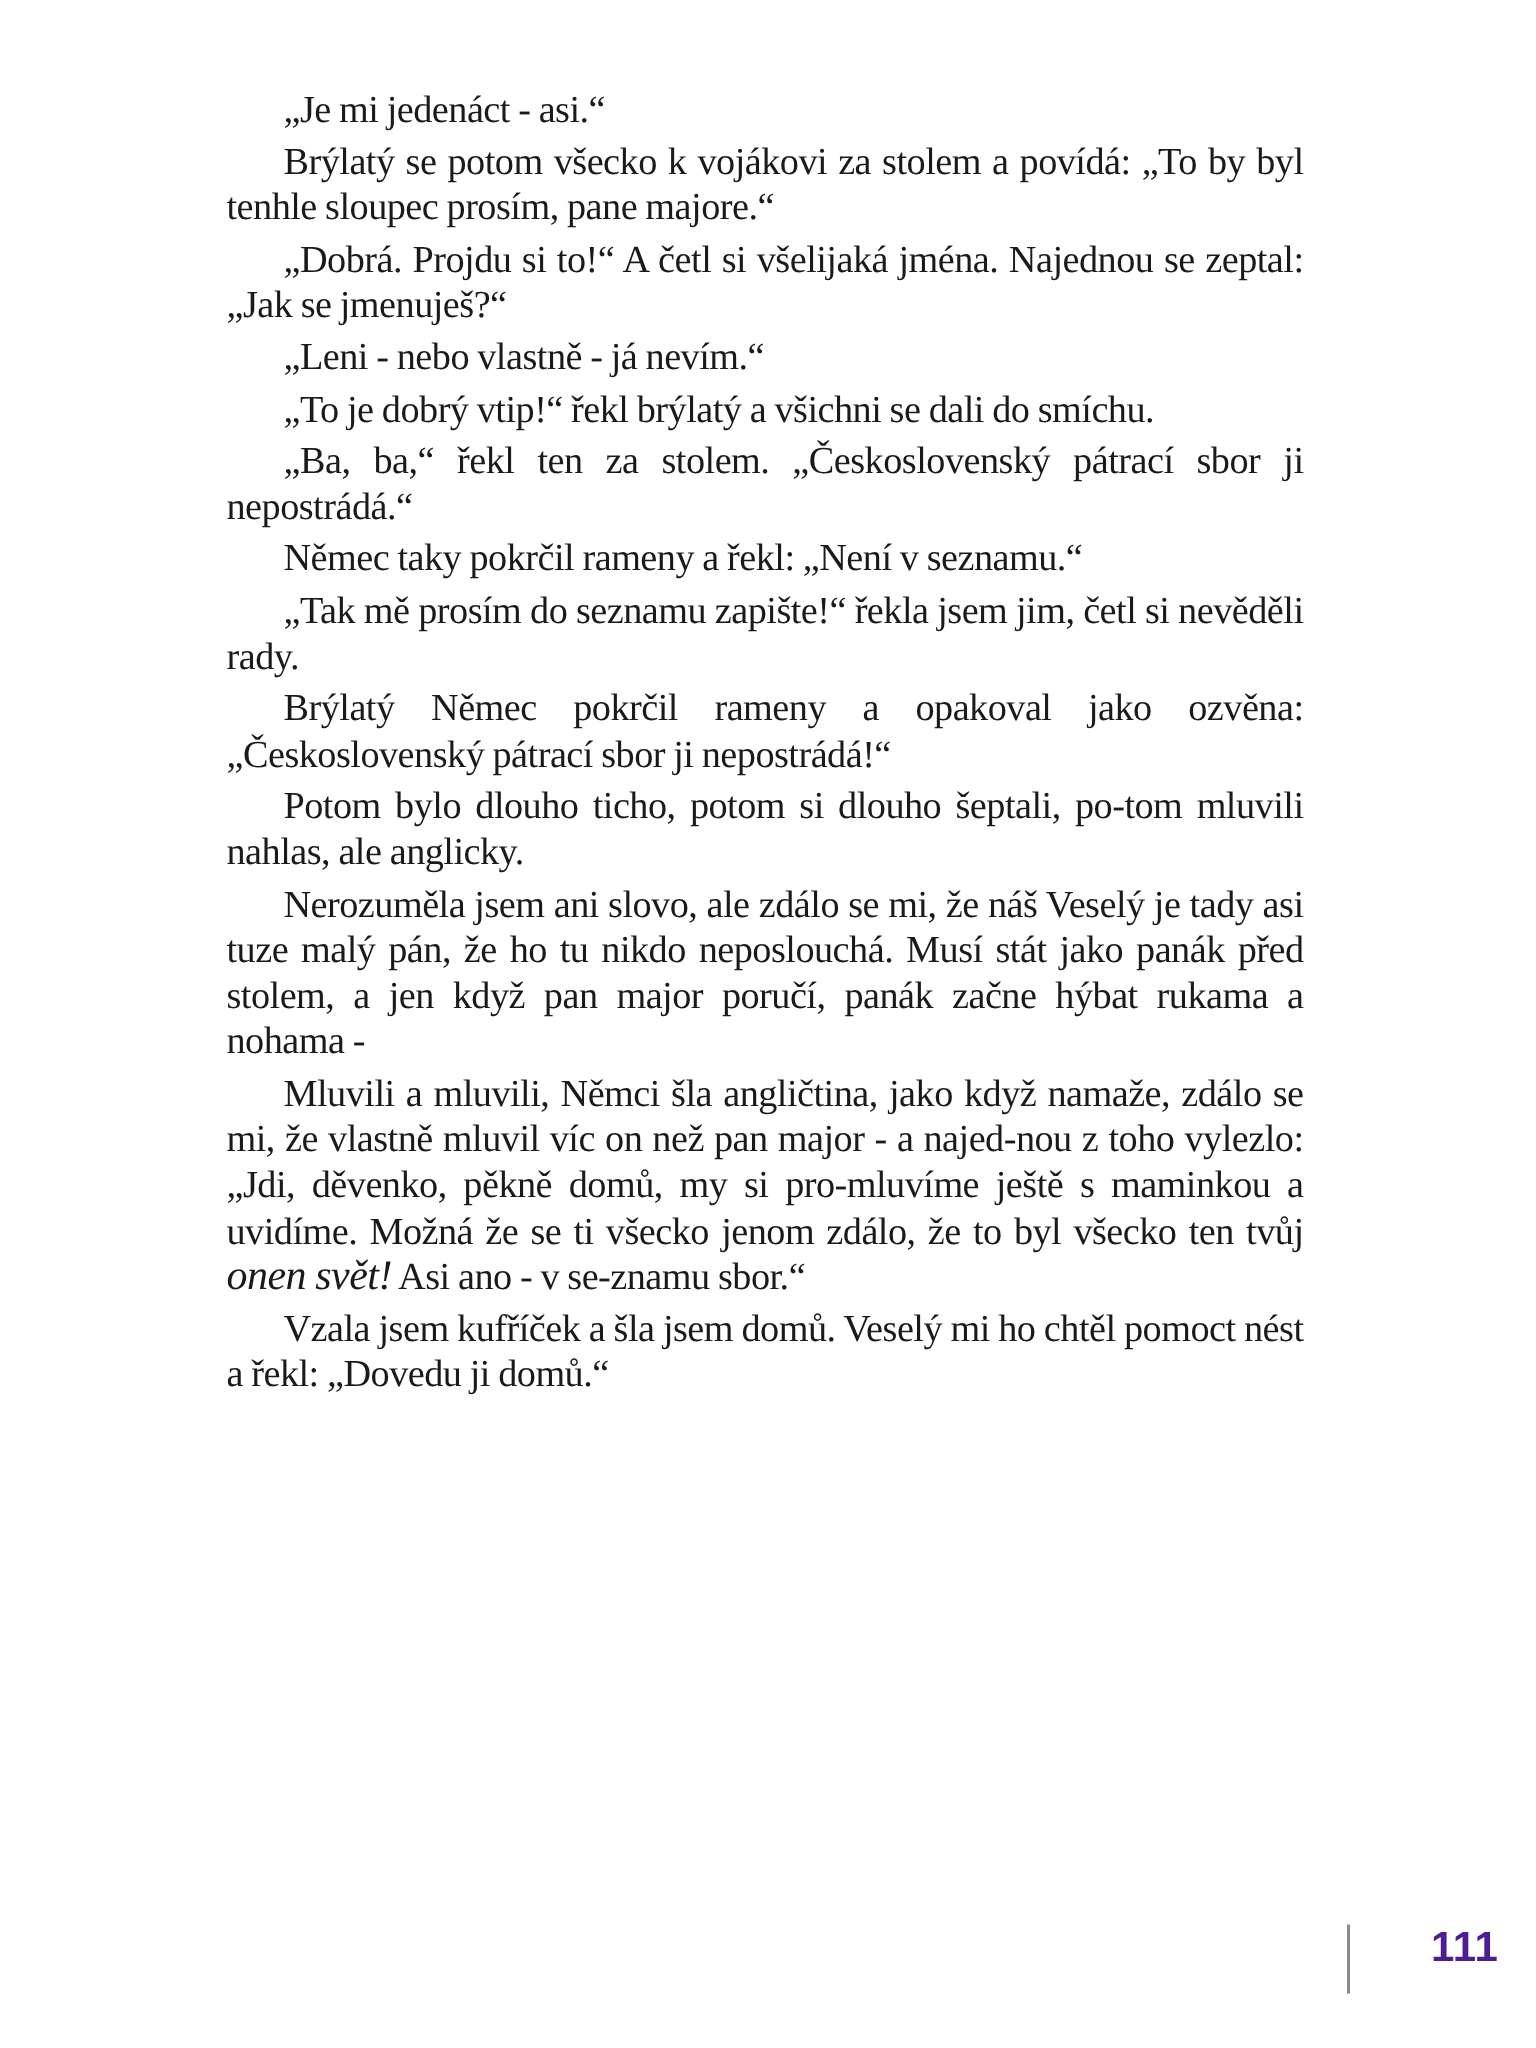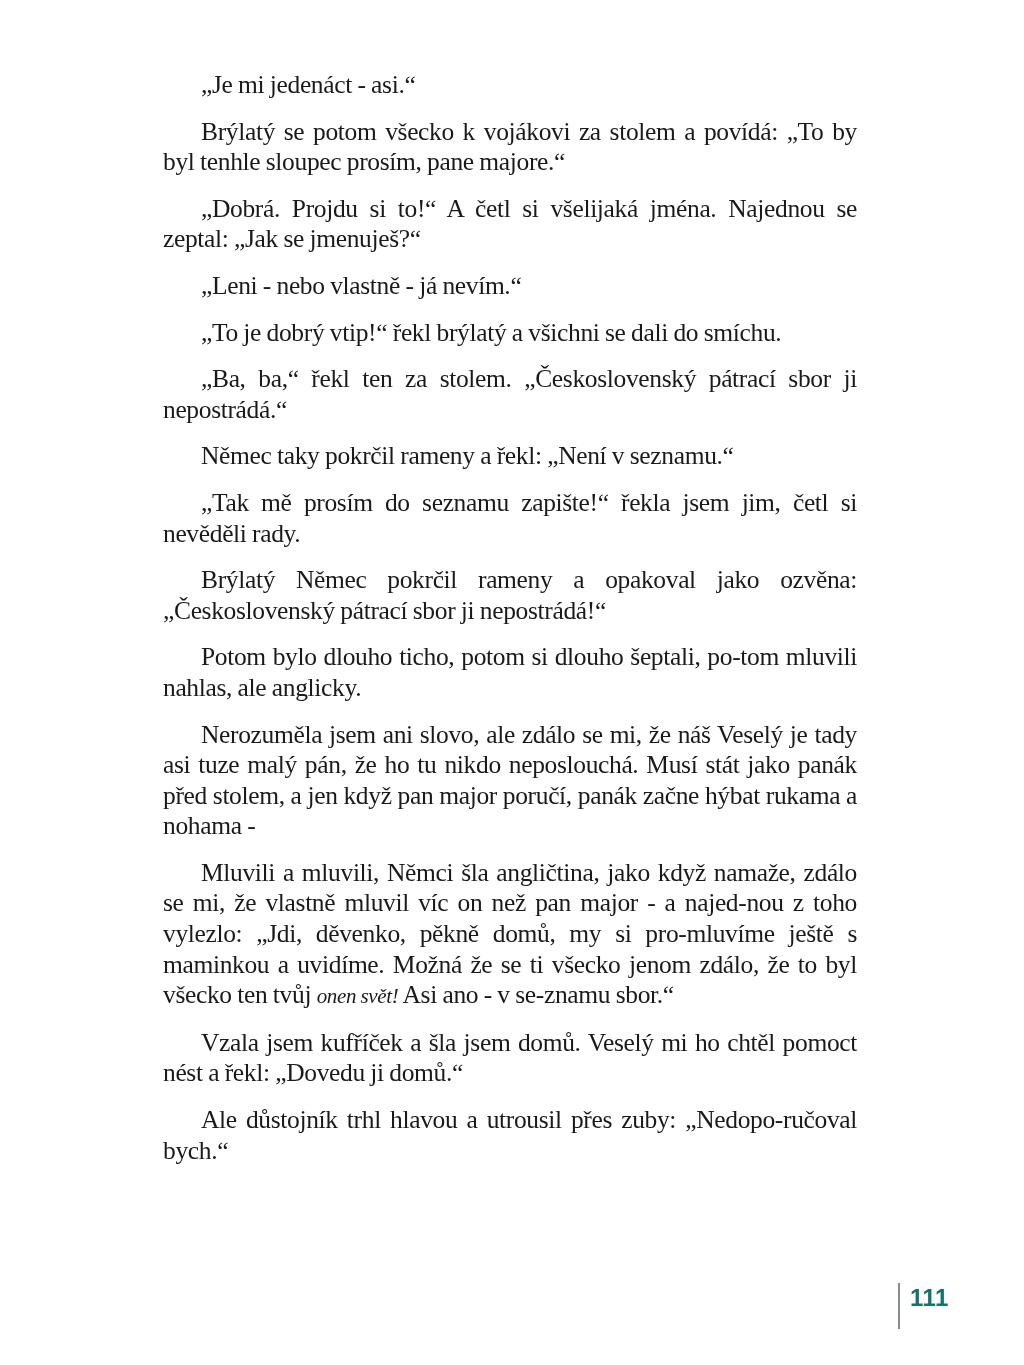--- a/index.html
+++ b/index.html
@@ -10,66 +10,66 @@
       top: 54px;
       width: 726px;
       font-family: "Liberation Serif", "DejaVu Serif", serif;
       font-size: 25.5px;
       line-height: 30.6px;
       color: #1a1a1a;
       letter-spacing: -0.35px;
       word-spacing: -0.5px;
     }
     .page p {
-      margin: 16px;
+      margin: 4px;
       text-indent: 38px;
       text-align: justify;
       text-align-last: left;
       hyphens: manual;
     }
-    .page p em { font-style: italic; font-size: 21px; }
+    .page p em { font-style: italic; font-size: 28px; }
     .folio {
       position: absolute;
       left: 898px;
       top: 1283px;
       height: 46px;
       display: flex;
       align-items: flex-start;
     }
     .folio-bar {
       width: 2px;
       height: 46px;
       background: #8a8a8a;
       margin-right: 10px;
     }
     .folio-num {
       font-family: "Liberation Sans", "DejaVu Sans", sans-serif;
       font-weight: bold;
-      font-size: 24px;
+      font-size: 28px;
       line-height: 30px;
-      color: #0f766e;
+      color: #4c1d95;
       letter-spacing: 0.5px;
+      margin-left: 44px;
     }
   </style>
 </head>
 <body>
 
 <div class="page">
   <p>„Je mi jedenáct - asi.“</p>
   <p>Brýlatý se potom všecko k vojákovi za stolem a povídá: „To by byl tenhle sloupec prosím, pane majore.“</p>
   <p>„Dobrá. Projdu si to!“ A četl si všelijaká jména. Najednou se zeptal: „Jak se jmenuješ?“</p>
   <p>„Leni - nebo vlastně - já nevím.“</p>
   <p>„To je dobrý vtip!“ řekl brýlatý a všichni se dali do smíchu.</p>
   <p>„Ba, ba,“ řekl ten za stolem. „Československý pátrací sbor ji nepostrádá.“</p>
   <p>Němec taky pokrčil rameny a řekl: „Není v seznamu.“</p>
   <p>„Tak mě prosím do seznamu zapište!“ řekla jsem jim, četl si nevěděli rady.</p>
   <p>Brýlatý Němec pokrčil rameny a opakoval jako ozvěna: „Československý pátrací sbor ji nepostrádá!“</p>
   <p>Potom bylo dlouho ticho, potom si dlouho šeptali, po-tom mluvili nahlas, ale anglicky.</p>
   <p>Nerozuměla jsem ani slovo, ale zdálo se mi, že náš Veselý je tady asi tuze malý pán, že ho tu nikdo neposlouchá. Musí stát jako panák před stolem, a jen když pan major poručí, panák začne hýbat rukama a nohama -</p>
   <p><span>Mluvili a mluvili, Němci šla angličtina, jako když namaže, zdálo se mi, že vlastně mluvil víc on než pan major - a najed-nou z toho vylezlo: „Jdi, děvenko, pěkně domů, my si pro-mluvíme ještě s maminkou a uvidíme. Možná že se ti všecko jenom zdálo, že to byl všecko ten tvůj </span><em>onen svět!</em><span> Asi ano - v se-znamu sbor.“</span></p>
   <p>Vzala jsem kufříček a šla jsem domů. Veselý mi ho chtěl pomoct nést a řekl: „Dovedu ji domů.“</p>
-  <p>Ale důstojník trhl hlavou a utrousil přes zuby: „Nedopo-ručoval bych.“</p>
 </div>
 
 <div class="folio">
   <div class="folio-bar"></div>
   <div class="folio-num">111</div>
 </div>
 
 </body></html>

